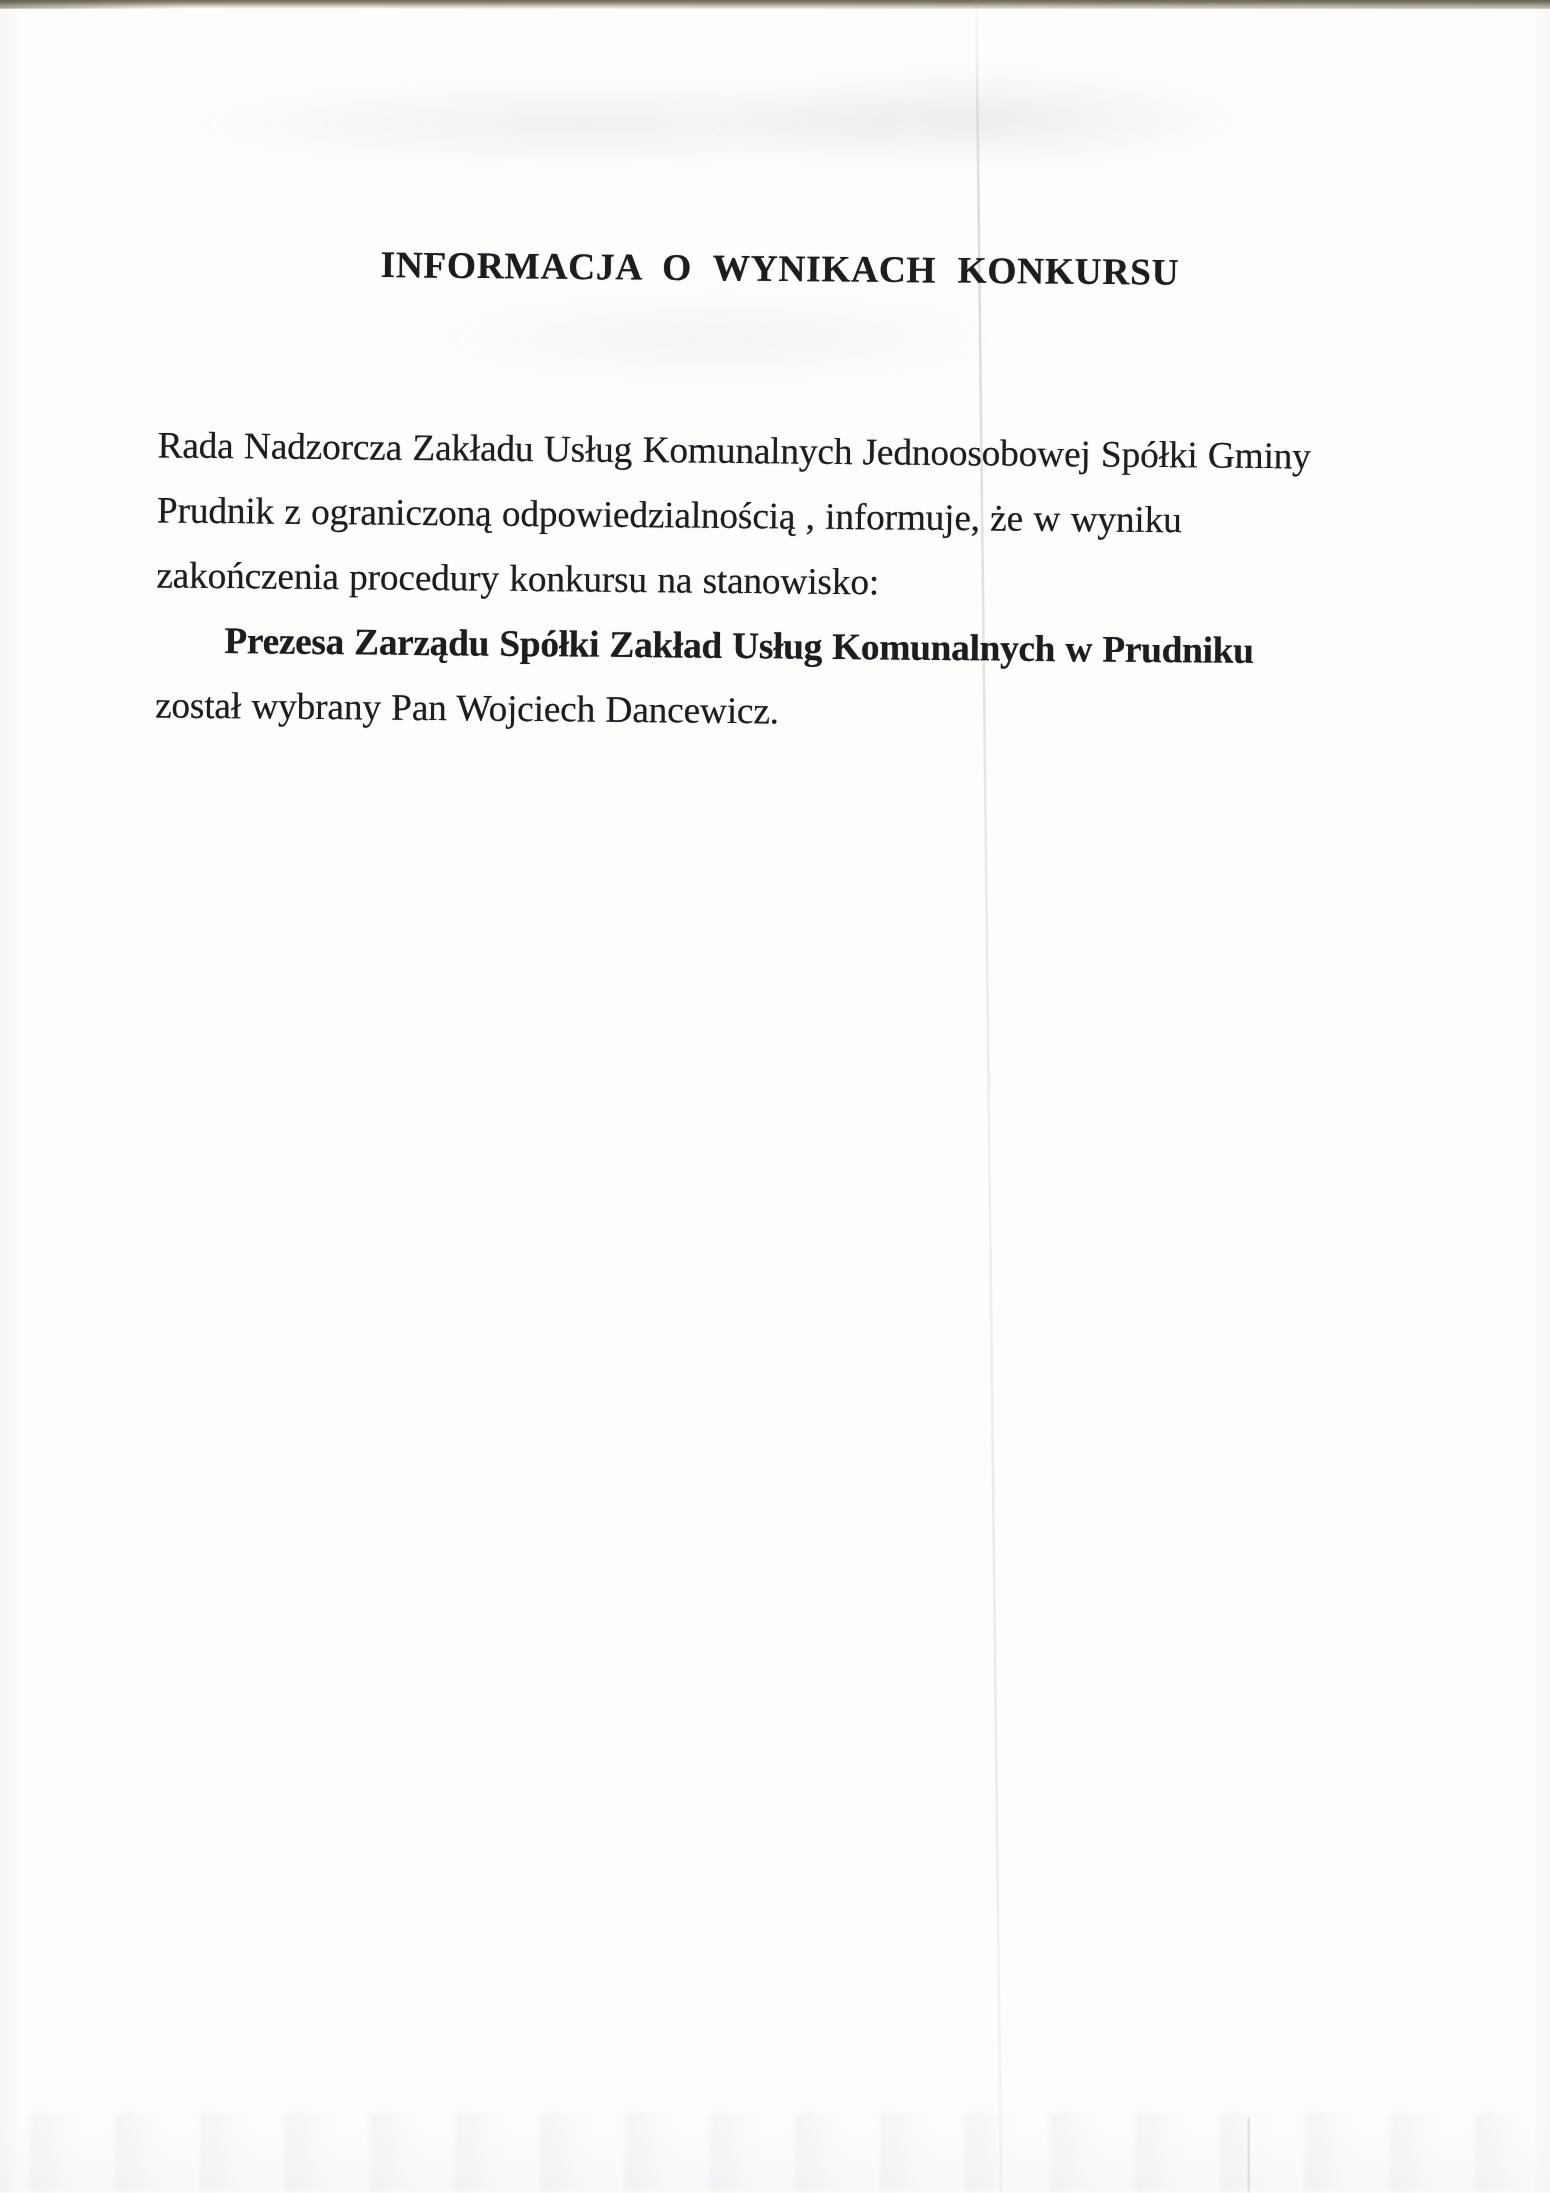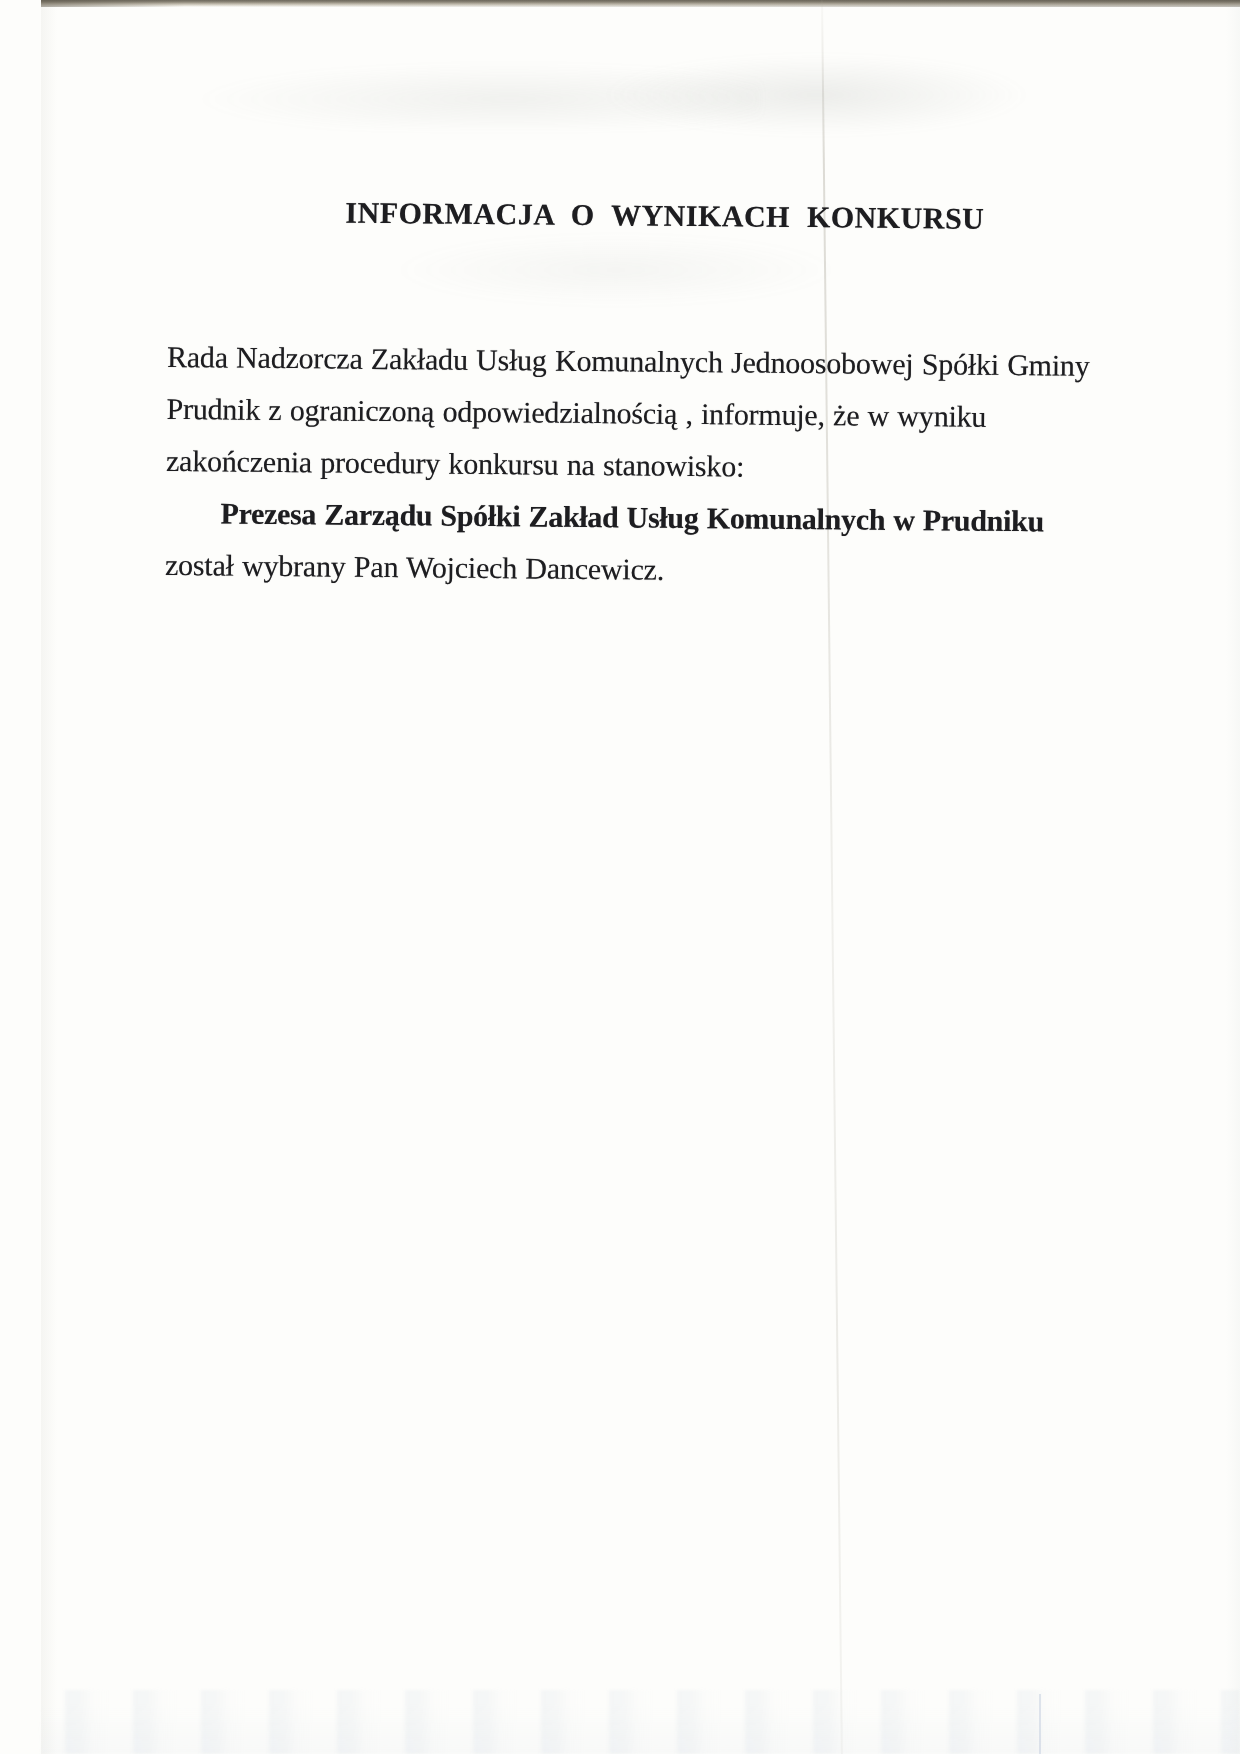--- a/index.html
+++ b/index.html
@@ -14,21 +14,20 @@
     background: #fdfdfb;
     font-family: "Liberation Serif", "DejaVu Serif", serif;
   }
   .page {
     position: absolute;
     inset: 0;
     background:
       linear-gradient(to right, #f5f5f2 0px, rgba(253,253,251,0) 16px),
       linear-gradient(to left, #f7f8f6 0px, rgba(253,253,251,0) 14px),
       #fdfdfb;
-    margin-left: 41px;
   }
   
   .scan-top-edge {
     position: absolute;
     top: 0; left: 0;
     width: 100%; height: 7px;
     background:
       linear-gradient(to right, rgba(90,84,72,0.45), rgba(90,84,72,0) 12%, rgba(90,84,72,0.15) 55%, rgba(90,84,72,0.35) 100%),
       linear-gradient(to bottom, #6e695d 0px, #8d8779 2px, #aaa495 3px, #d9d5c9 5px, rgba(253,253,251,0) 7px);
   }

